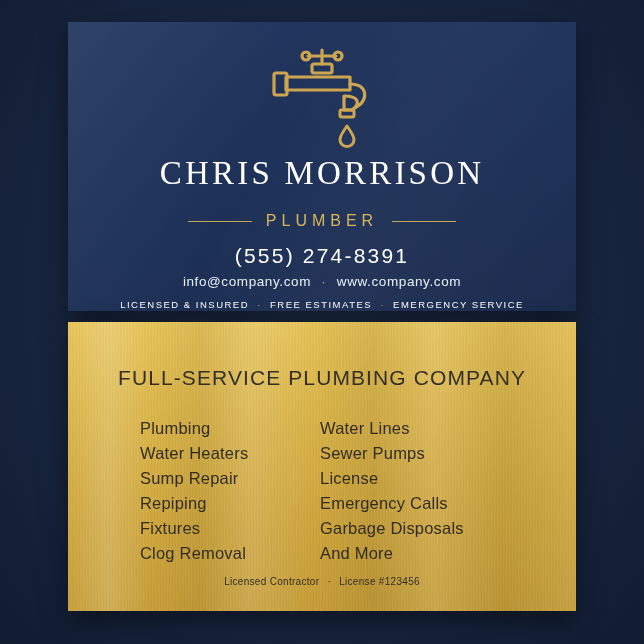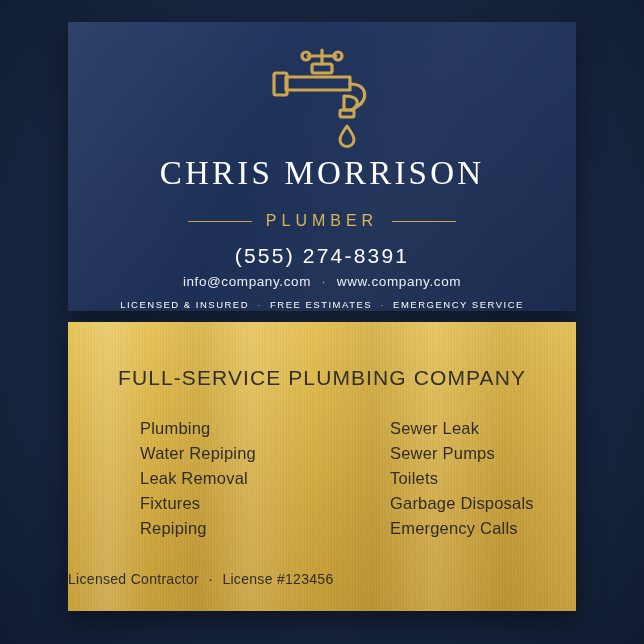--- a/index.html
+++ b/index.html
@@ -160,43 +160,43 @@
     letter-spacing: 1.1px;
     font-family: "Liberation Sans", sans-serif;
   }
 
   .services {
     position: absolute;
     left: 72px;
     right: 48px;
     top: 96px;
     display: flex;
-    gap: 70px;
     z-index: 2;
   }
   .services-col {
     display: flex;
     flex-direction: column;
     gap: 4px;
     min-width: 180px;
   }
   .service-item {
     color: #312c22;
     font-size: 16.5px;
     letter-spacing: 0.2px;
     line-height: 21px;
     white-space: nowrap;
   }
 
   .back-footer {
     position: absolute;
     left: 0; right: 0;
     bottom: 24px;
+    text-align: center;
     color: #332e24;
-    font-size: 14px;
+    font-size: 10px;
     letter-spacing: 0.3px;
     z-index: 2;
   }
   .back-footer .sep { margin: 0 5px; }
 </style>
 </head>
 <body>
 
 <div class="stage">
 
@@ -250,31 +250,33 @@
     </div>
   </div>
 
   <div class="card-back">
 
     <div class="back-title">FULL-SERVICE PLUMBING COMPANY</div>
 
     <div class="services">
       <div class="services-col">
         <div class="service-item">Plumbing</div>
-        <div class="service-item">Water Repiping</div>
-        <div class="service-item">Leak Removal</div>
+        <div class="service-item">Water Heaters</div>
+        <div class="service-item">Sump Repair</div>
+        <div class="service-item">Repiping</div>
         <div class="service-item">Fixtures</div>
-        <div class="service-item">Repiping</div>
+        <div class="service-item">Clog Removal</div>
       </div>
       <div class="services-col">
-        <div class="service-item">Sewer Leak</div>
+        <div class="service-item">Water Lines</div>
         <div class="service-item">Sewer Pumps</div>
-        <div class="service-item">Toilets</div>
+        <div class="service-item">License</div>
+        <div class="service-item">Emergency Calls</div>
         <div class="service-item">Garbage Disposals</div>
-        <div class="service-item">Emergency Calls</div>
+        <div class="service-item">And More</div>
       </div>
     </div>
 
     <div class="back-footer">
       <span>Licensed Contractor</span>
       <span class="sep">·</span>
       <span>License #123456</span>
     </div>
   </div>
 

